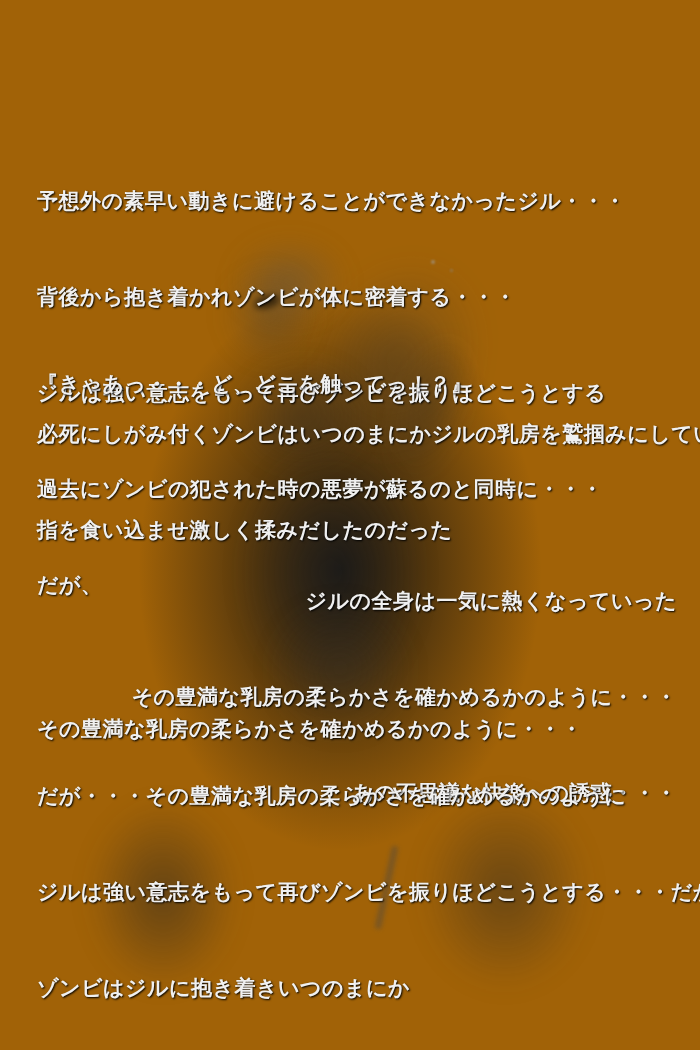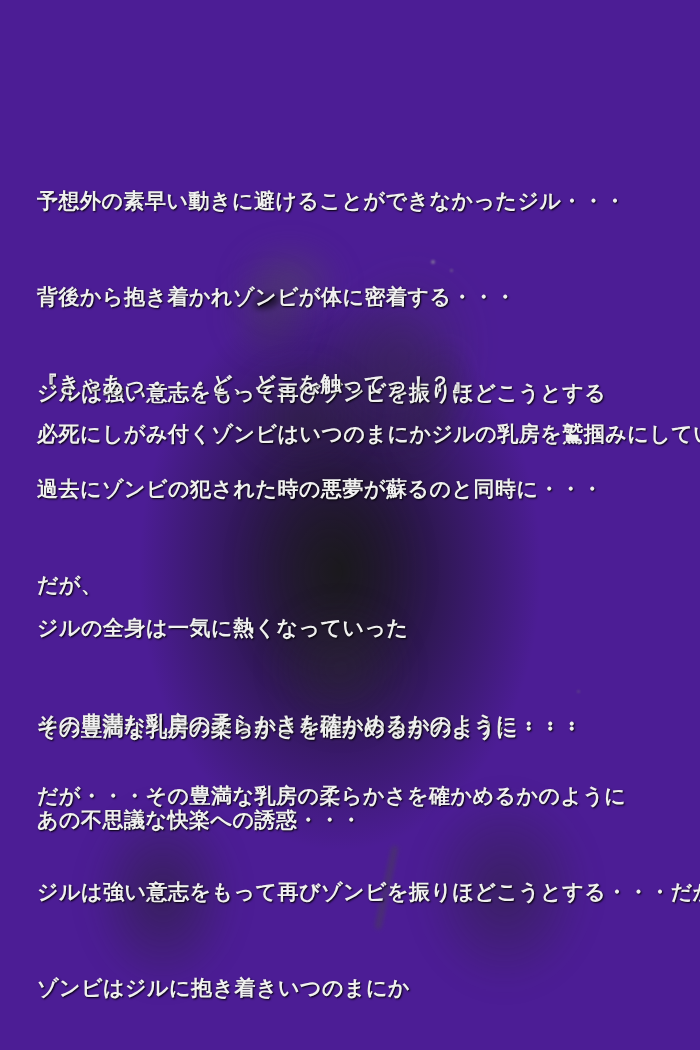--- a/index.html
+++ b/index.html
@@ -1,20 +1,20 @@
 <!DOCTYPE html>
 <html><head>
 <meta charset="utf-8">
 <style>
   html, body { margin: 0; padding: 0; background: #000; }
   #screen {
     position: relative;
     width: 700px;
     height: 1050px;
-    background: #4c1d95;
+    background: #a16207;
     overflow: hidden;
     font-family: "Liberation Serif", "DejaVu Serif", serif;
   }
   
   .blob { position: absolute; border-radius: 50%; filter: blur(12px); }
   #fig-ambient   { left: 60px;  top: 180px; width: 560px; height: 780px;
                    background: radial-gradient(closest-side, rgba(18,18,18,0.95), rgba(0,0,0,0) 72%);
                    filter: none; border-radius: 50%; }
   #fig-hair-top  { left: 232px; top: 238px; width: 115px; height: 85px;  background: radial-gradient(closest-side, rgba(82,82,82,0.45), rgba(0,0,0,0)); }
   #fig-face      { left: 224px; top: 268px; width: 92px;  height: 95px;  background: radial-gradient(closest-side, rgba(66,66,66,0.40), rgba(0,0,0,0)); }
@@ -42,21 +42,21 @@
     font-size: 21px;
     font-weight: bold;
     line-height: 32px;
     letter-spacing: 0.5px;
     text-shadow: 1px 1px 2px #000;
     white-space: pre;
   }
   #para-1 { top: 121px; }
   #para-2 { top: 304px; }
   #para-3 { top: 354px; }
-  #para-4 { top: 548px; }
+  #para-4 { top: 521px; text-align: right; }
   #para-5 { top: 649px; }
   #para-6 { top: 716px; }
 </style>
 </head>
 <body>
 
 <div id="screen">
 
   <div class="blob" id="fig-ambient"></div>
   <div class="blob" id="fig-hairflow"></div>
@@ -81,20 +81,21 @@
     <div>過去にゾンビの犯された時の悪夢が蘇るのと同時に・・・</div>
     <div>だが、</div>
   </div>
 
   <div class="para" id="para-2">
     <div>『きゃあっ・・・ど、どこを触ってっ！？』</div>
   </div>
 
   <div class="para" id="para-3">
     <div>必死にしがみ付くゾンビはいつのまにかジルの乳房を鷲掴みにしていた</div>
+    <div>指を食い込ませ激しく揉みだしたのだった</div>
   </div>
 
   <div class="para" id="para-4">
     <div>ジルの全身は一気に熱くなっていった</div>
     <div>その豊満な乳房の柔らかさを確かめるかのように・・・</div>
     <div>あの不思議な快楽への誘惑・・・</div>
   </div>
 
   <div class="para" id="para-5">
     <div>その豊満な乳房の柔らかさを確かめるかのように・・・</div>

